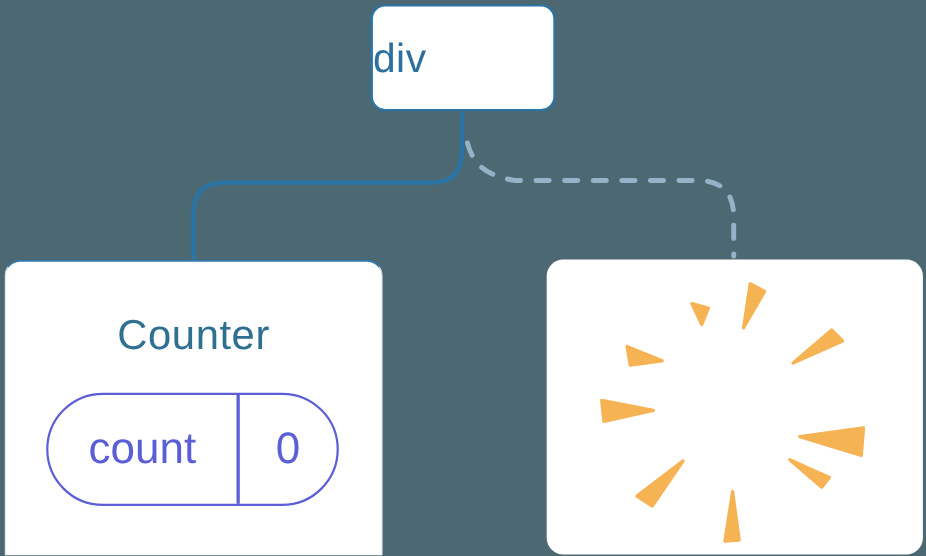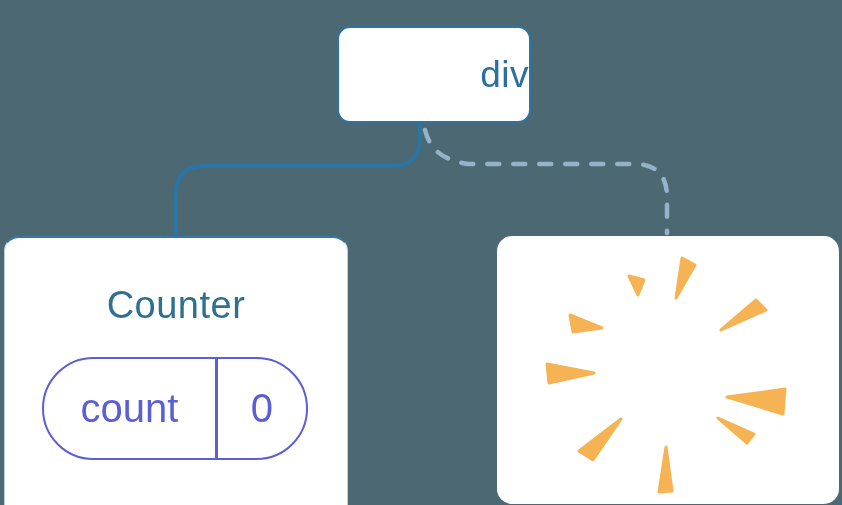--- a/index.html
+++ b/index.html
@@ -41,29 +41,28 @@
   .dashed-edge {
     fill: none;
     stroke: var(--connector-dash);
     stroke-width: 4.5;
     stroke-dasharray: 12 14;
     stroke-linecap: round;
   }
   .node-root {
     position: absolute;
     left: 337px; top: 4px;
-    width: 194px; height: 97px;
+    width: 168px; height: 97px;
     background: var(--card-bg);
     border: 2.5px solid var(--connector-blue);
     border-radius: 13px;
     box-sizing: border-box;
     display: flex;
     align-items: center;
-    justify-content: flex-end;
-    margin-top: 22px;
+    justify-content: flex-start;
   }
   .node-root span {
     color: var(--root-text);
     font-size: 37px;
     font-weight: 500;
     letter-spacing: 0.5px;
   }
   .card {
     position: absolute;
     background: var(--card-bg);

